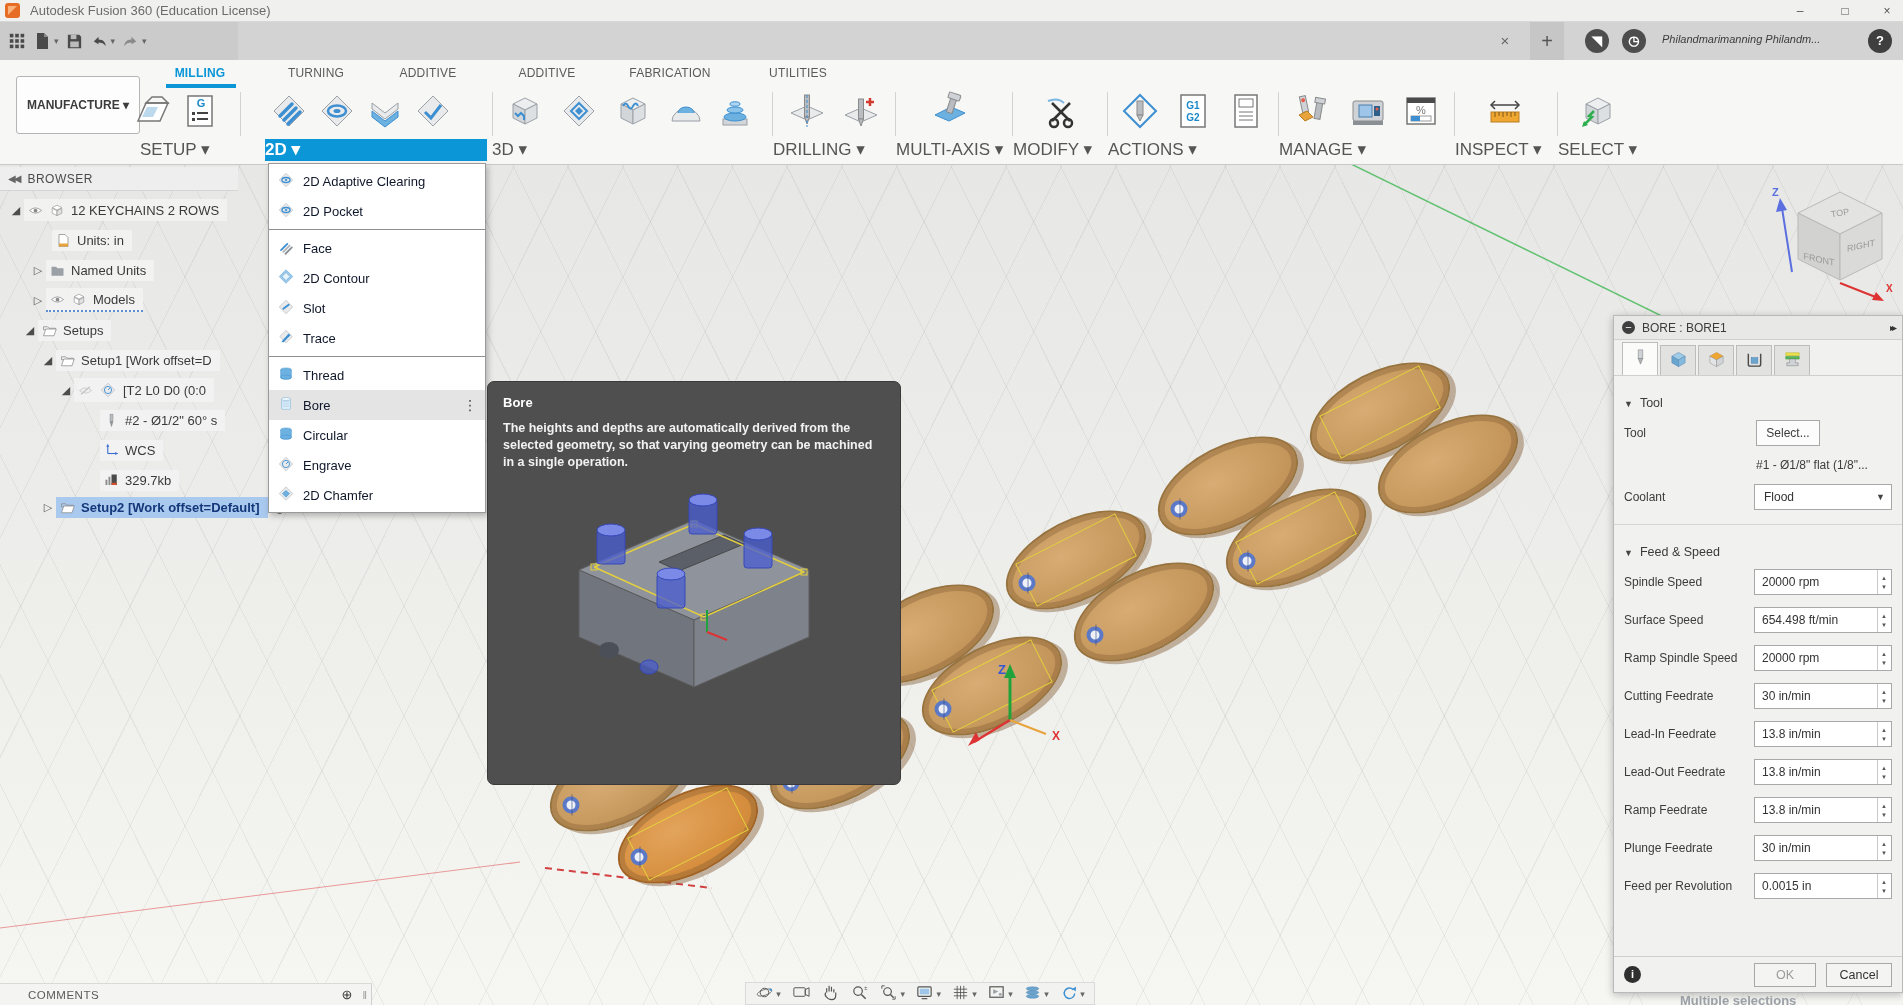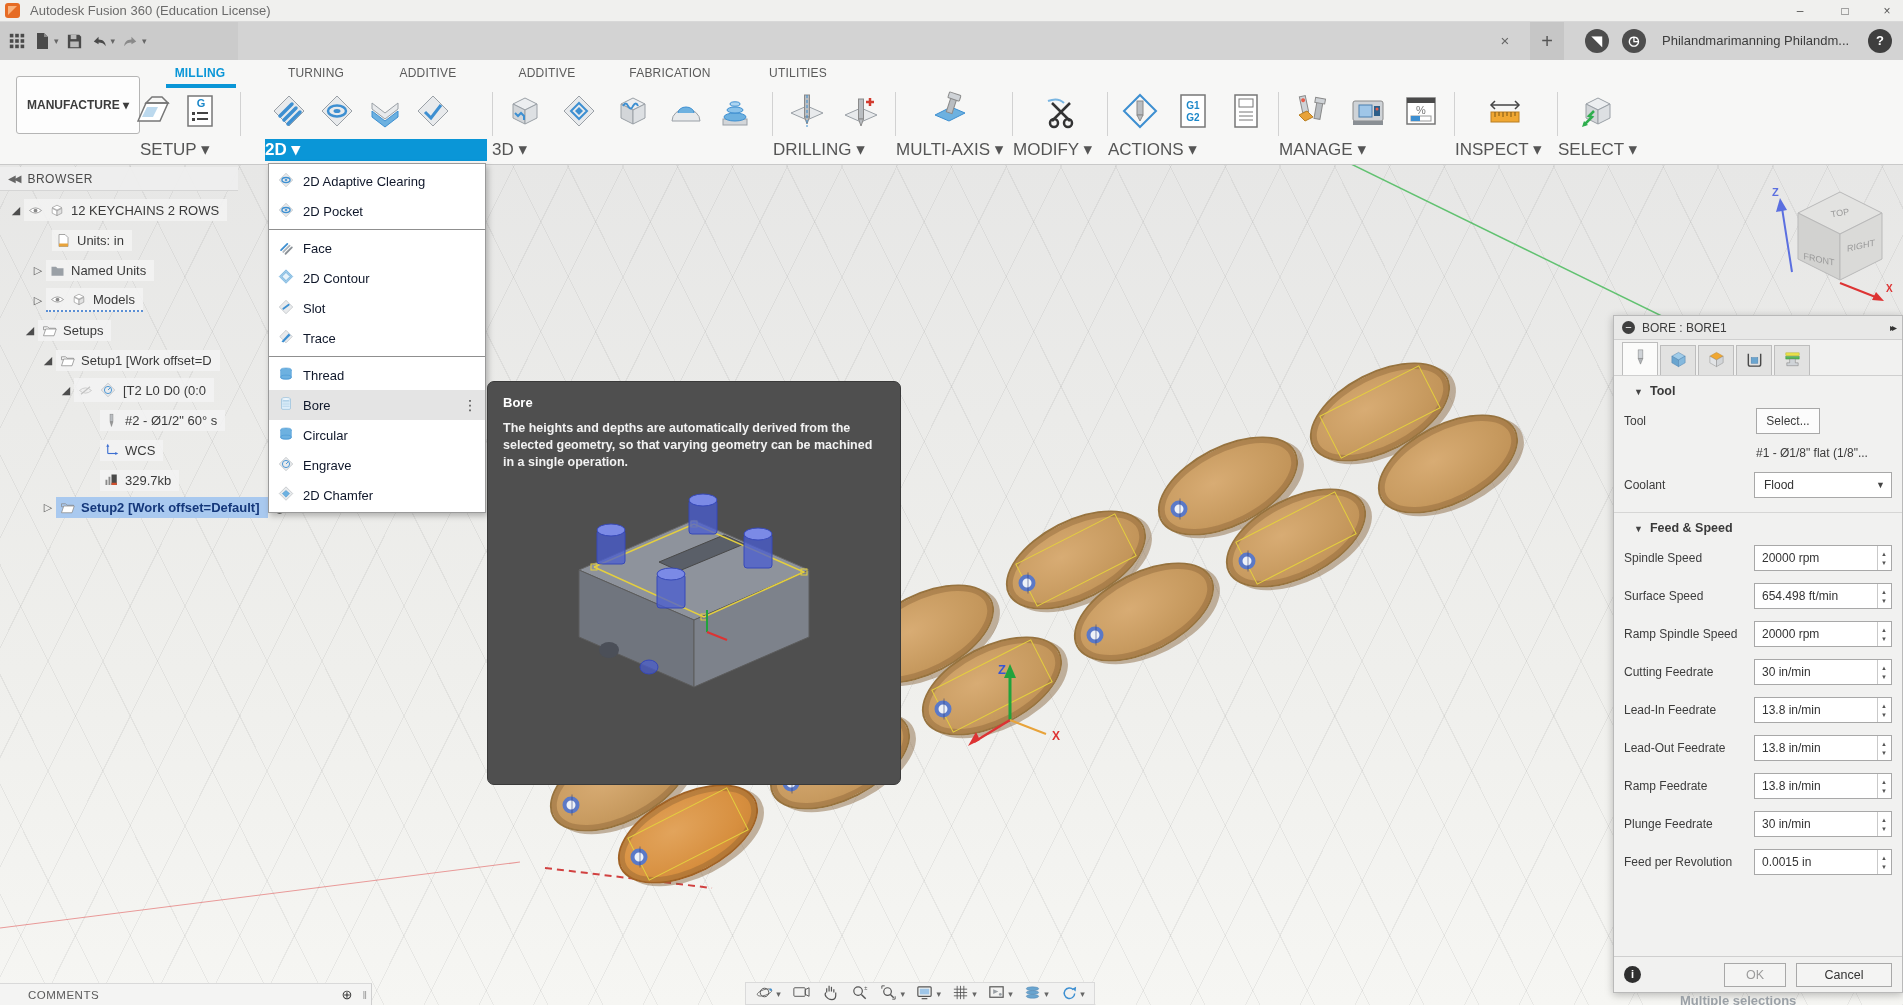--- a/index.html
+++ b/index.html
@@ -20,21 +20,21 @@
   #qat { position:absolute; left:0; top:0; width:238px; height:38px; background:#cbcbcb; display:flex; align-items:center; gap:6px; padding-left:8px; }
   .qbtn { display:flex; align-items:center; color:#4a4a4a; }
   .qbtn svg { display:block; }
   .caret { font-size:9px; color:#666; margin-left:2px; }
   #doctab { position:absolute; left:238px; top:0; width:1292px; height:38px; background:#f1f1f0; display:flex; align-items:center; justify-content:center; }
   #doctab .cube { margin-right:8px; }
   #doctab .name { font-size:14px; color:#3c3c3c; }
   #tabclose { position:absolute; left:1494px; top:8px; width:22px; height:22px; text-align:center; line-height:22px; color:#666; font-size:15px; }
   #tabnew  { position:absolute; left:1530px; top:0; width:34px; height:38px; background:#c6c6c6; color:#555; text-align:center; line-height:38px; font-size:20px; }
   .circico { position:absolute; top:7px; width:24px; height:24px; border-radius:50%; background:#4d4d4d; color:#fff; text-align:center; line-height:24px; font-size:13px; font-weight:bold; }
-  #username { position:absolute; left:1662px; top:11px; width:200px; font-size:13px; color:#3c3c3c; white-space:nowrap; }
+  #username { position:absolute; left:1662px; top:11px; width:200px; font-size:11px; color:#3c3c3c; white-space:nowrap;font-style:italic; }
 
   
   #ribbon { left:0; top:60px; width:1903px; height:105px; background:#f7f7f6; border-bottom:1px solid #c9c9c9; }
   #wsbtn { position:absolute; left:16px; top:16px; width:124px; height:58px; background:#fdfdfd; border:1px solid #b5b5b5; border-radius:3px; display:flex; align-items:center; justify-content:center; font-weight:bold; font-size:12px; color:#3c3c3c; }
   .rtab { position:absolute; top:2px; height:22px; line-height:22px; font-size:12px; color:#5a5a5a; transform:translateX(-50%); letter-spacing:.2px; }
   .rtab.active { color:#0a96d7; font-weight:bold; }
   #milling-underline { position:absolute; left:166px; top:24px; width:70px; height:4px; background:#0a96d7; }
   .ricon { position:absolute; top:30px; width:42px; height:42px; transform:translateX(-50%); display:flex; align-items:center; justify-content:center; }
   .rsep { position:absolute; top:32px; width:1px; height:44px; background:#d2d2d2; }
   .gcell { position:absolute; top:79px; height:22px; line-height:22px; text-align:left; font-size:17px; color:#555; }
@@ -87,36 +87,36 @@
 
   
   #dialog { left:1613px; top:315px; width:290px; height:678px; background:#f1f1f0; border:1px solid #b9b9b9; box-shadow:0 2px 8px rgba(0,0,0,.25); z-index:25; display:flex; flex-direction:column; }
   #dlghdr { height:24px; background:#e8e8e7; border-bottom:1px solid #cfcfcf; display:flex; align-items:center; padding:0 8px; gap:7px; }
   #dlghdr .opico { width:13px; height:13px; border-radius:50%; background:#3f3f3f; color:#fff; font-size:11px; line-height:12px; text-align:center; }
   #dlghdr .dt { font-size:12px; color:#3c3c3c; flex:1; }
   #dlghdr .pin { color:#333; font-size:10px; letter-spacing:-3px; }
   #dlgtabs { height:36px; display:flex; align-items:flex-end; padding:4px 8px 0; gap:2px; border-bottom:1px solid #cfcfcf; }
   .dtab { width:36px; height:30px; background:#e2e2e1; border:1px solid #bdbdbd; border-bottom:none; display:flex; align-items:center; justify-content:center; }
   .dtab.on { background:#fbfbfa; height:33px; }
-  .dsechdr { font-size:12.5px; font-weight:bold; color:#3a3a3a; padding:8px 10px 4px;margin-left:10px; }
+  .dsechdr { font-size:12.5px; font-weight:normal; color:#3a3a3a; padding:20px 10px 4px; }
   .dsechdr .arr { font-size:9px; margin-right:7px; color:#444; }
   .drow { display:flex; align-items:center; padding:4px 10px; height:38px; }
   .drow .dl { flex:1; font-size:12px; color:#3c3c3c; }
   .inputbox { width:138px; height:26px; background:#fff; border:1px solid #a8a8a8; display:flex; align-items:center; padding:0 4px 0 7px; font-size:12px; color:#333; position:relative; }
   .spin { position:absolute; right:1px; top:0; width:13px; height:24px; border-left:1px solid #c9c9c9; display:flex; flex-direction:column; align-items:center; justify-content:center; font-size:6px; color:#555; line-height:6px; gap:3px; }
   .selbtn { width:64px; height:26px; background:#fcfcfc; border:1px solid #a8a8a8; font-size:12px; color:#3c3c3c; display:flex; align-items:center; justify-content:center; }
   .tooldesc { padding:0 10px 0 142px; font-size:12px; color:#3c3c3c; height:26px; display:flex; align-items:center; white-space:nowrap; }
   .ddl { width:138px; height:26px; background:#fff; border:1px solid #a8a8a8; display:flex; align-items:center; padding:0 6px 0 9px; font-size:12px; color:#333; }
   .ddl .dda { margin-left:auto; font-size:9px; color:#444; }
   .divline { height:1px; background:#d6d6d5; margin:8px 0 0; }
   #dlgfoot { margin-top:auto; border-top:1px solid #cfcfcf; height:36px; display:flex; align-items:center; padding:0 10px; gap:10px; }
   .infoi { width:17px; height:17px; border-radius:50%; background:#2f2f2f; color:#fff; font-size:11px; font-weight:bold; text-align:center; line-height:17px; }
   .fbtn { height:24px; border:1px solid #a8a8a8; background:#f4f4f3; font-size:12.5px; display:flex; align-items:center; justify-content:center; }
   #okbtn { width:62px; color:#9b9b9b; margin-left:auto; }
-  #cancelbtn { width:96px; color:#333; }
+  #cancelbtn { width:66px; color:#333; }
   #multisel { left:1680px; top:993px; font-size:13px; font-weight:bold; color:#9aa0a6; z-index:26; white-space:nowrap; }
 
   
   #commentsbar { left:0; top:983px; width:372px; height:22px; background:#f4f4f3; border-top:1px solid #d9d9d9; border-right:1px solid #cfcfcf; display:flex; align-items:center; }
   #commentsbar .cl { margin-left:28px; font-size:11.5px; color:#5a5a5a; letter-spacing:.5px; }
   #commentsbar .plus { margin-left:auto; margin-right:10px; color:#333; font-size:13px; }
   #commentsbar .grip { margin-right:4px; color:#999; font-size:11px; }
   #navbar { left:745px; top:982px; width:350px; height:23px; background:#f2f2f1; border:1px solid #dadada; display:flex; align-items:center; justify-content:space-around; padding:0 4px; }
   .nitem { display:flex; align-items:center; color:#555; }
 

